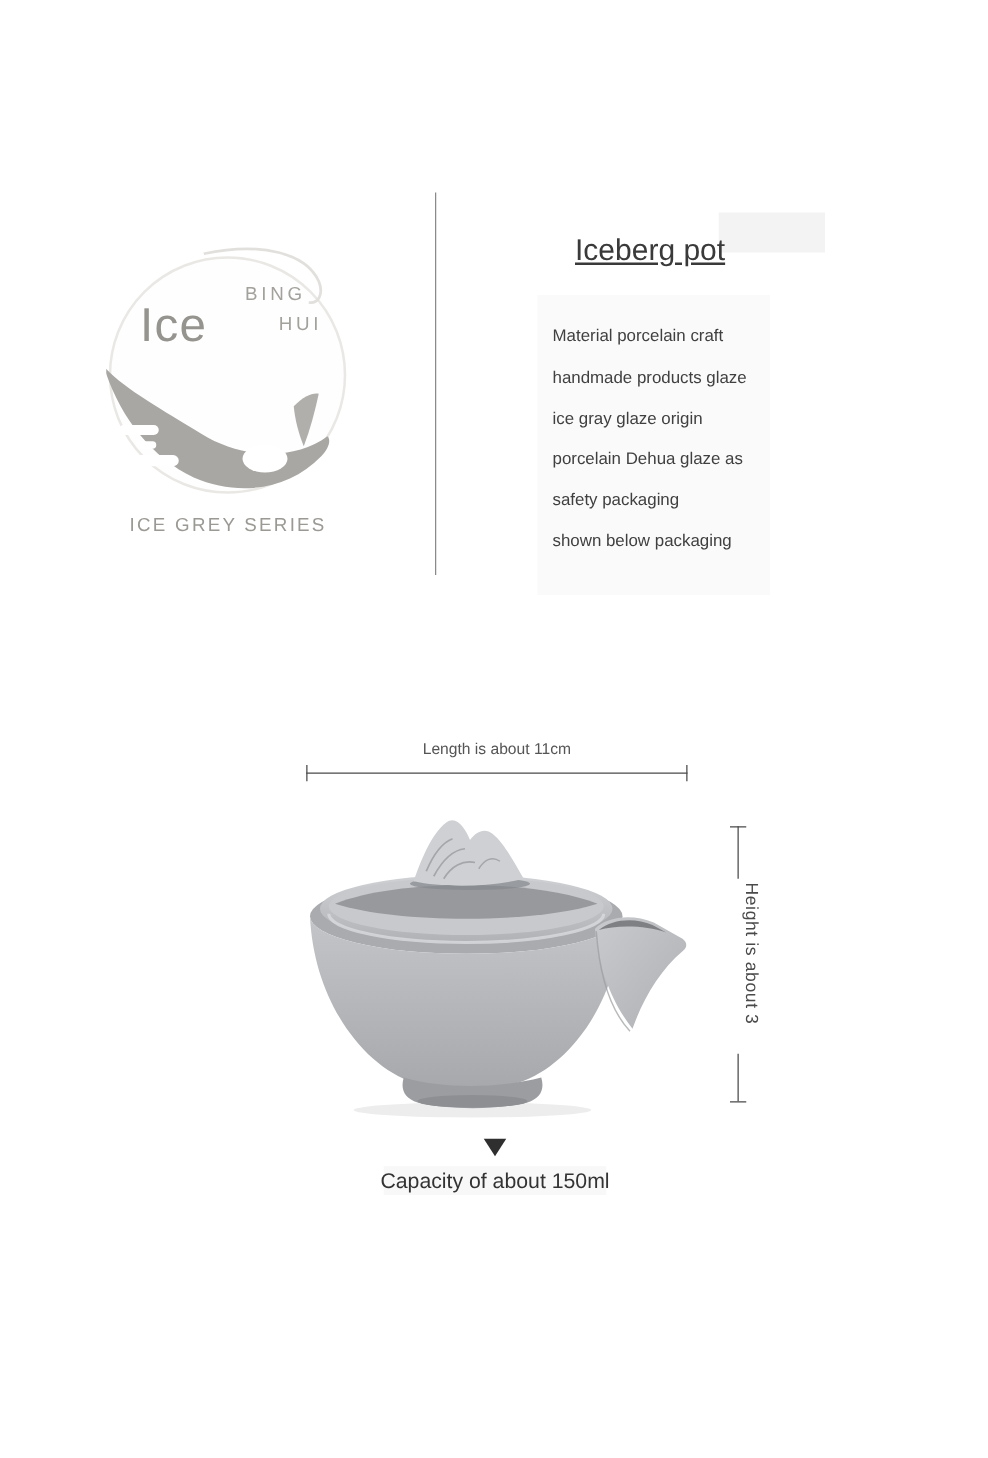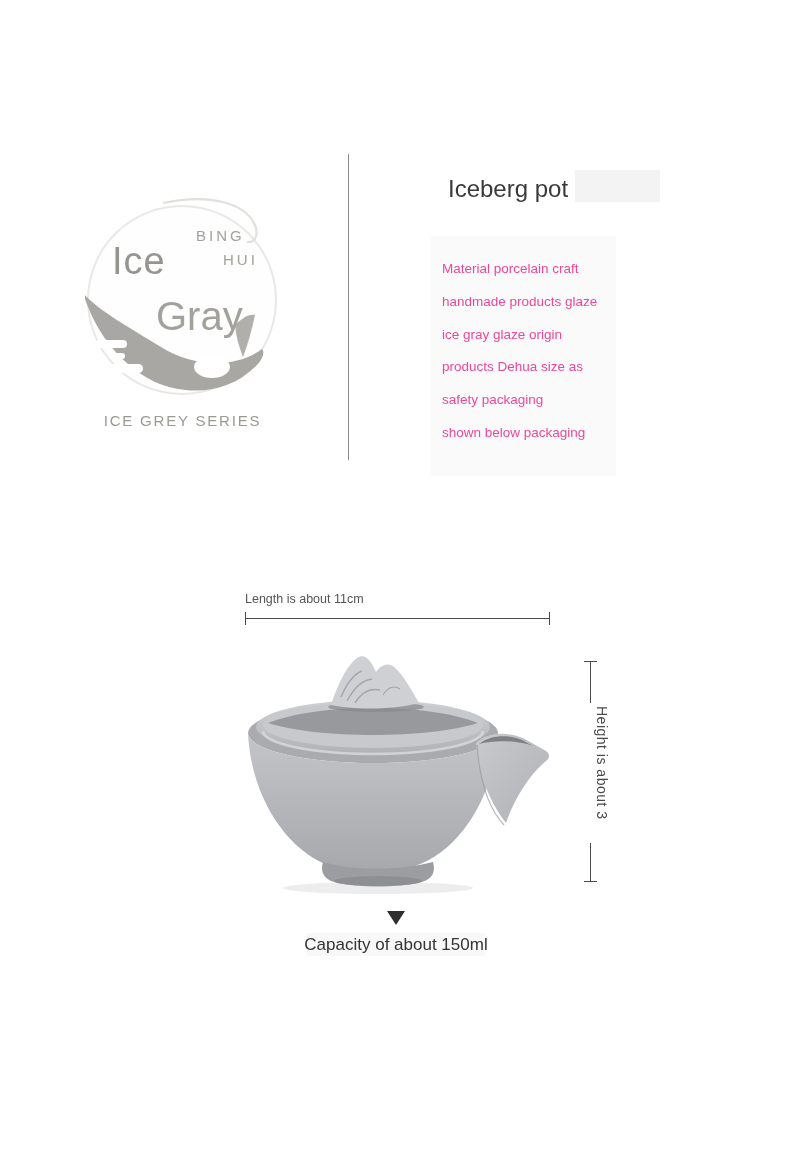--- a/index.html
+++ b/index.html
@@ -16,25 +16,25 @@
   .word-hui{left:196px;top:251px;font-size:15px;letter-spacing:3px;color:#a3a19b;margin-left:27px;}
   .word-gray{left:156px;top:294px;font-size:40px;color:#a3a19b;}
   .series{left:85px;top:412px;width:195px;text-align:center;font-size:15px;
           letter-spacing:1.8px;color:#9b9993;}
 
   
   .v-divider{left:348px;top:154px;width:1px;height:306px;background:#8a8a8a;}
   .title-highlight{left:575px;top:170px;width:85px;height:32px;background:#f3f3f3;}
   .product-title{left:444px;top:171px;font-size:24px;color:#3a3a3a;}
   .desc-bg{left:430px;top:236px;width:186px;height:240px;background:#fafafa;}
-  .desc{left:442px;top:253px;font-size:13.5px;color:#ec4899;}
+  .desc{left:442px;top:253px;font-size:13.5px;color:#404040;}
   .desc p{margin:0;line-height:32.8px;white-space:nowrap;}
 
   
-  .len-label{left:245px;top:592px;width:305px;text-align:left;font-size:12.5px;color:#555;}
+  .len-label{left:245px;top:592px;width:305px;text-align:center;font-size:12.5px;color:#555;}
   .dim{background:#4a4a4a;}
   .len-line{left:245px;top:618px;width:305px;height:1px;}
   .len-tick-l{left:245px;top:612px;width:1px;height:13px;}
   .len-tick-r{left:549px;top:612px;width:1px;height:13px;}
   .h-tick-top{left:584px;top:661px;width:13px;height:1px;}
   .h-line-top{left:590px;top:661px;width:1px;height:42px;}
   .h-line-bot{left:590px;top:843px;width:1px;height:38px;}
   .h-tick-bot{left:584px;top:881px;width:13px;height:1px;}
   .height-label{left:594px;top:706px;height:140px;writing-mode:vertical-rl;
                 font-size:14px;color:#4a4a4a;letter-spacing:.5px;background:#fff;}
@@ -64,33 +64,32 @@
     <rect x="10" y="143" width="32" height="8" rx="4" fill="#ffffff"></rect>
     <rect x="24" y="156" width="16" height="6" rx="3" fill="#ffffff"></rect>
     <rect x="8" y="167" width="50" height="9" rx="4.5" fill="#ffffff"></rect>
     <ellipse cx="127" cy="170" rx="18" ry="11" fill="#ffffff"></ellipse>
     <path d="M 150,128 C 158,120 165,117 170,118 C 167,132 163,147 158,160
              C 154,150 151,139 150,128 Z" fill="#b1afab"></path>
   </svg>
   <div class="abs word-ice">Ice</div>
   <div class="abs word-bing">BING</div>
   <div class="abs word-hui">HUI</div>
-  <div class="abs word-gray">Gray</div>
   <div class="abs series">ICE GREY SERIES</div>
 
   <div class="abs v-divider"></div>
   <div class="abs title-highlight"></div>
-  <h1 class="abs product-title" style="margin:4px;font-weight:normal;">Iceberg pot</h1>
+  <h1 class="abs product-title" style="margin:16px;font-weight:normal;text-decoration:underline;">Iceberg pot</h1>
 
   <div class="abs desc-bg"></div>
   <div class="abs desc">
     <p>Material porcelain craft</p>
     <p>handmade products glaze</p>
     <p>ice gray glaze origin</p>
-    <p>products Dehua size as</p>
+    <p>porcelain Dehua glaze as</p>
     <p>safety packaging</p>
     <p>shown below packaging</p>
   </div>
 
   <div class="abs len-label">Length is about 11cm</div>
   <div class="abs dim len-line"></div>
   <div class="abs dim len-tick-l"></div>
   <div class="abs dim len-tick-r"></div>
 
   <div class="abs dim h-tick-top"></div>

